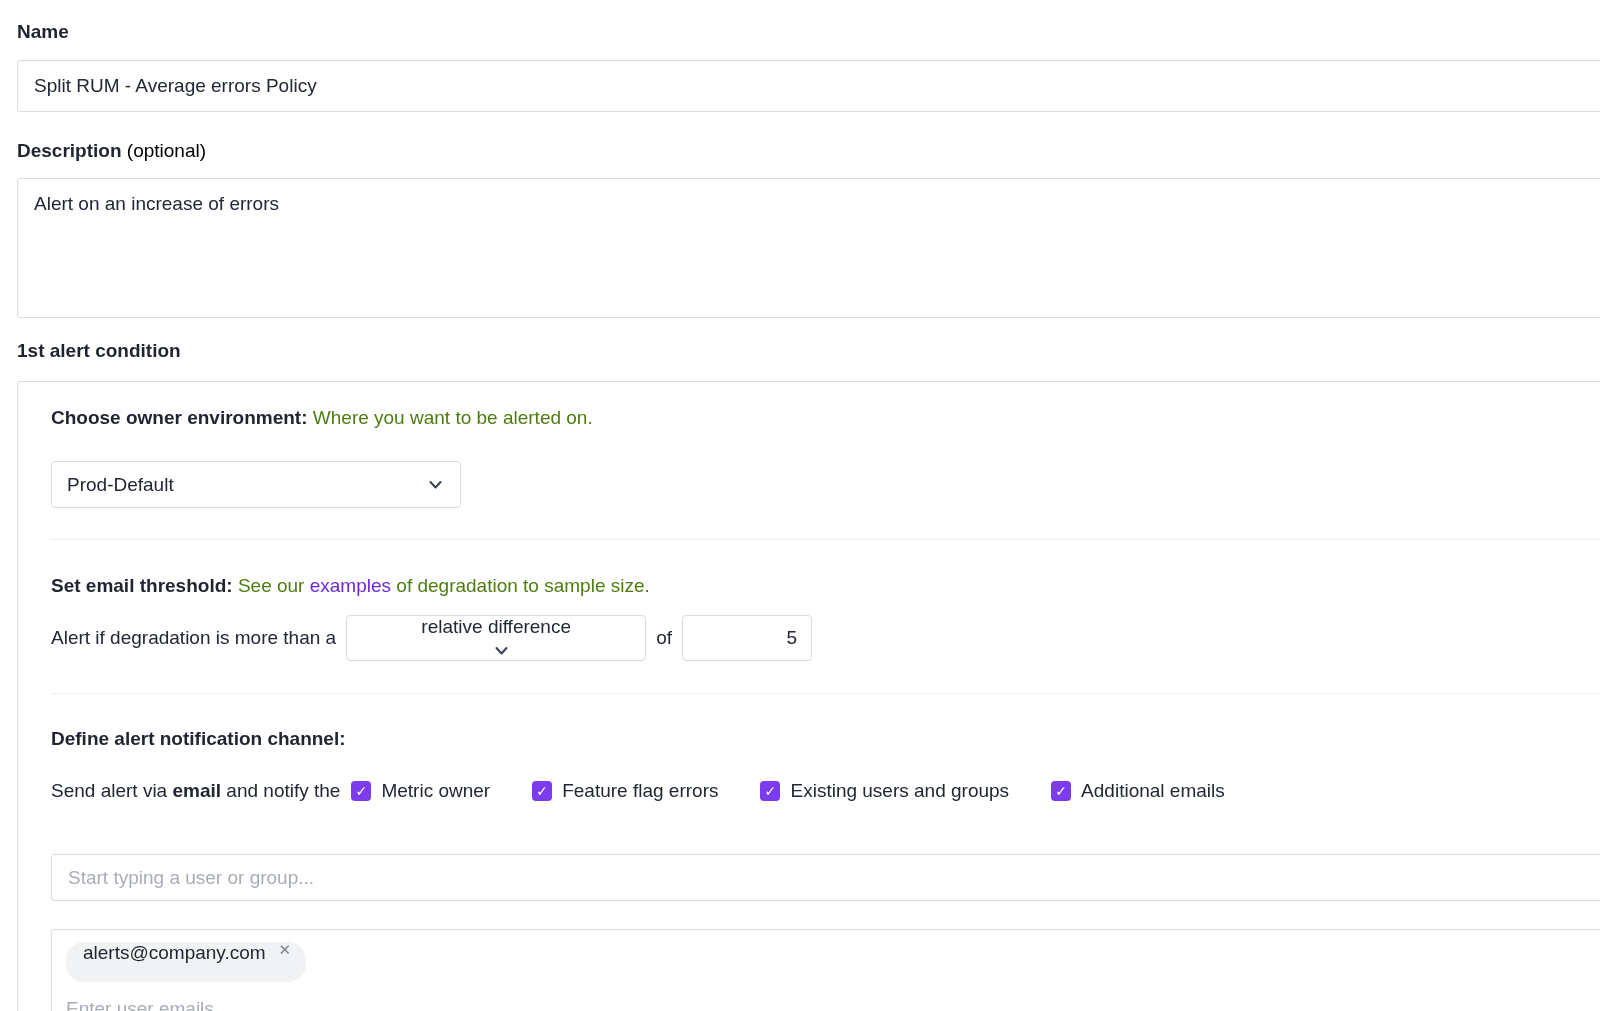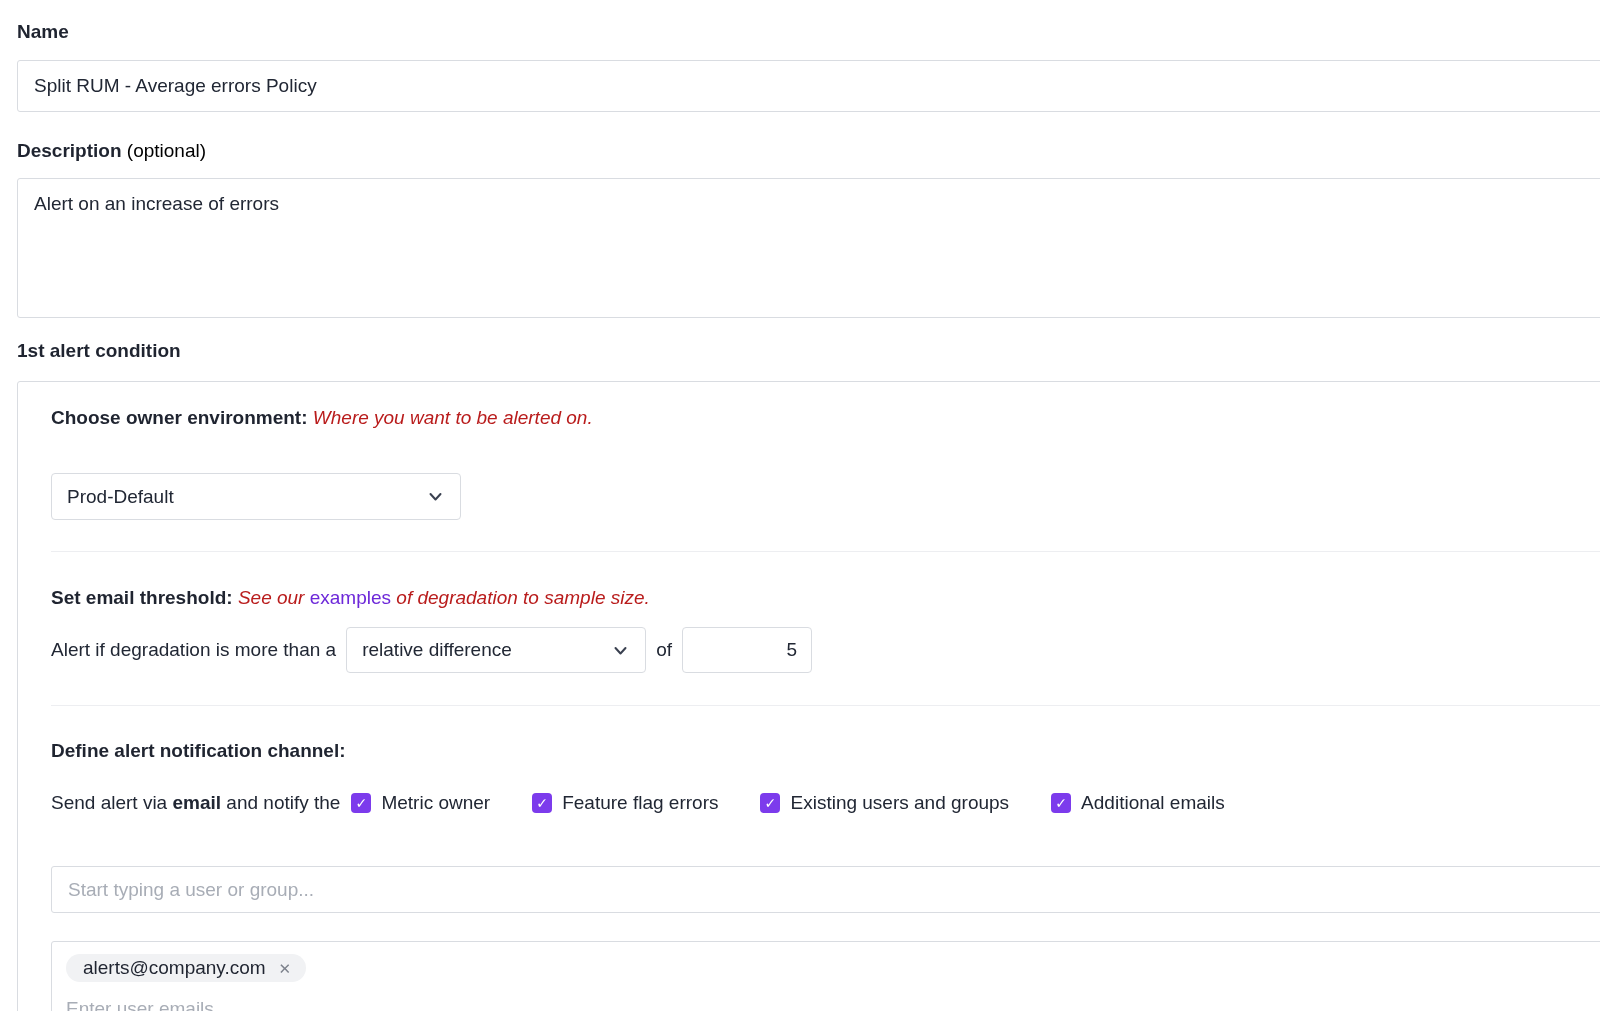--- a/index.html
+++ b/index.html
@@ -28,31 +28,31 @@
   .section-heading { margin-top: 22px; margin-bottom: 19px; font-weight: bold; font-size: 19px; color: #1f2430; }
 
   .condition-box {
     border: 1px solid #d9dce1; border-radius: 3px;
     padding: 25px 0 80px 33px;
     min-height: 700px;
   }
 
   .inline-label { line-height: 22px; }
   .inline-label b { color: #1f2430; }
-  .hint { color: #b91c1c; font-style: italic; }
+  .hint { color: #4d7c0f; }
   .link { color: #6d28d9; cursor: pointer; }
 
   .select {
     display: inline-flex; align-items: center; justify-content: space-between;
     border: 1px solid #d9dce1; border-radius: 4px;
     background: #fff; cursor: pointer;
     padding: 0 15px; color: #212734;
   }
-  .select.env { width: 410px; height: 47px; margin-top: 44px; }
-  .select.small { width: 300px; height: 46px; }
+  .select.env { width: 410px; height: 47px; margin-top: 32px; }
+  .select.small { width: 300px; height: 46px; flex-direction: column; }
   .chevron { flex: 0 0 auto; margin-left: 10px; display: block; }
 
   .divider { border: none; border-top: 1px solid #edeef1; width: 100%; }
   .divider.d1 { margin-top: 31px; }
   .divider.d2 { margin-top: 32px; }
 
   .threshold-label { margin-top: 33px; line-height: 26px; }
   .threshold-row { margin-top: 16px; display: flex; align-items: center; gap: 10px; }
   .num-input {
     width: 130px; height: 46px;
@@ -76,23 +76,23 @@
   .text-input::placeholder, .user-group-input::placeholder { color: #a8adb6; opacity: 1; }
 
   .emails-box {
     margin-top: 28px;
     border: 1px solid #d9dce1; border-radius: 3px;
     min-height: 130px; width: 100%;
     padding: 12px 14px;
     background: #fff;
   }
   .chip {
-    display: inline-flex; align-items: center; gap: 13px;
+    display: inline-flex; align-items: flex-start; gap: 13px;
     background: #f1f2f4; border-radius: 18px;
-    height: 28px; padding: 0 15px 0 17px;
+    height: 40px; padding: 0 15px 0 17px;
     font-size: 19px; color: #1f2430;
   }
   .chip-x { color: #7d828c; font-size: 15px; cursor: pointer; line-height: 1; }
   .emails-placeholder { margin-top: 16px; color: #a8adb6; font-size: 19px; }
 </style>
 </head>
 <body>
 
 <div class="page">
 

